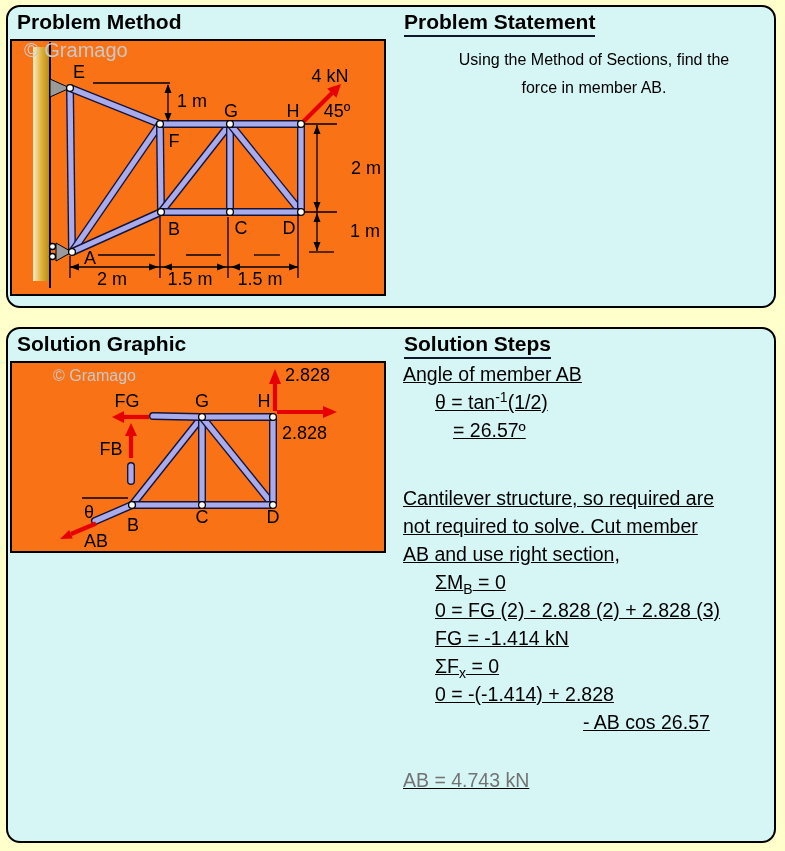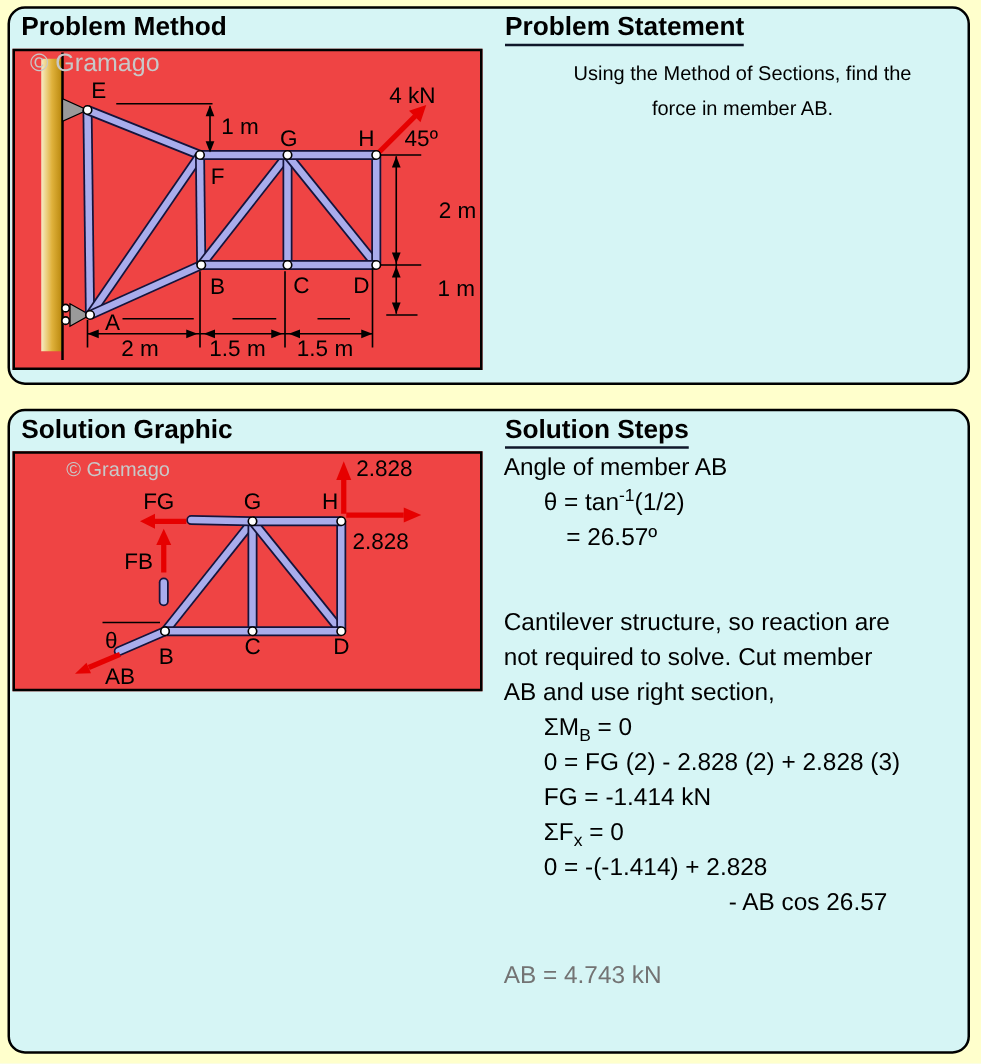--- a/index.html
+++ b/index.html
@@ -17,34 +17,34 @@
   .card.bottom { top:327px; height:516px; }
 
   .heading { position:absolute; font-size:21px; font-weight:bold; line-height:22px; }
   .heading.underlined { border-bottom:2px solid #0f172a; padding-bottom:2px; }
   #heading-problem-graphic   { left:17px;  top:11px;  }
   #heading-problem-statement { left:404px; top:11px;  }
   #heading-solution-graphic  { left:17px;  top:333px; }
   #heading-solution-steps    { left:404px; top:333px; }
 
   .panel {
-    position:absolute; background:#ef4444; border:2px solid #000;
+    position:absolute; background:#f97316; border:2px solid #000;
     box-sizing:border-box;
   }
   #panel-problem  { left:10px; top:39px;  width:376px; height:257px; }
   #panel-solution { left:10px; top:361px; width:376px; height:192px; }
   .panel svg { display:block; }
 
   .statement {
     position:absolute; left:408px; top:46px; width:372px;
     font-size:16px; line-height:28px;text-align:center;
   }
   .steps {
     position:absolute; left:403px; top:360px; width:378px;
-    font-size:19.5px; line-height:28px;
+    font-size:19.5px; line-height:28px;text-decoration:underline;
   }
   .ln { height:28px; white-space:nowrap; }
   .ind1 { padding-left:32px; }
   .ind2 { padding-left:50px; }
   .gap40 { margin-top:40px; }
   .gap32 { }
   .gap30 { margin-top:30px; }
   .eq-shift { padding-left:180px; }
   .result { color:#737373; }
   .sup { font-size:14px; position:relative; top:-7px; }
@@ -275,21 +275,21 @@
       <text class="mid" x="96" y="547">AB</text>
       <text x="285" y="381">2.828</text>
       <text x="282" y="439">2.828</text>
     </svg>
   </div>
 
   <div class="steps">
     <div class="ln">Angle of member AB</div>
     <div class="ln ind1"><span>θ = tan</span><span class="sup">-1</span><span>(1/2)</span></div>
     <div class="ln ind2">= 26.57º</div>
-    <div class="ln gap40">Cantilever structure, so reaction are</div>
+    <div class="ln gap40">Cantilever structure, so required are</div>
     <div class="ln">not required to solve. Cut member</div>
     <div class="ln">AB and use right section,</div>
     <div class="ln ind1"><span>ΣM</span><span class="sub">B</span><span> = 0</span></div>
     <div class="ln ind1">0 = FG (2) - 2.828 (2) + 2.828 (3)</div>
     <div class="ln ind1">FG = -1.414 kN</div>
     <div class="ln ind1 gap32"><span>ΣF</span><span class="sub">x</span><span> = 0</span></div>
     <div class="ln ind1">0 = -(-1.414) + 2.828</div>
     <div class="ln eq-shift">- AB cos 26.57</div>
     <div class="ln gap30 result">AB = 4.743 kN</div>
   </div>

